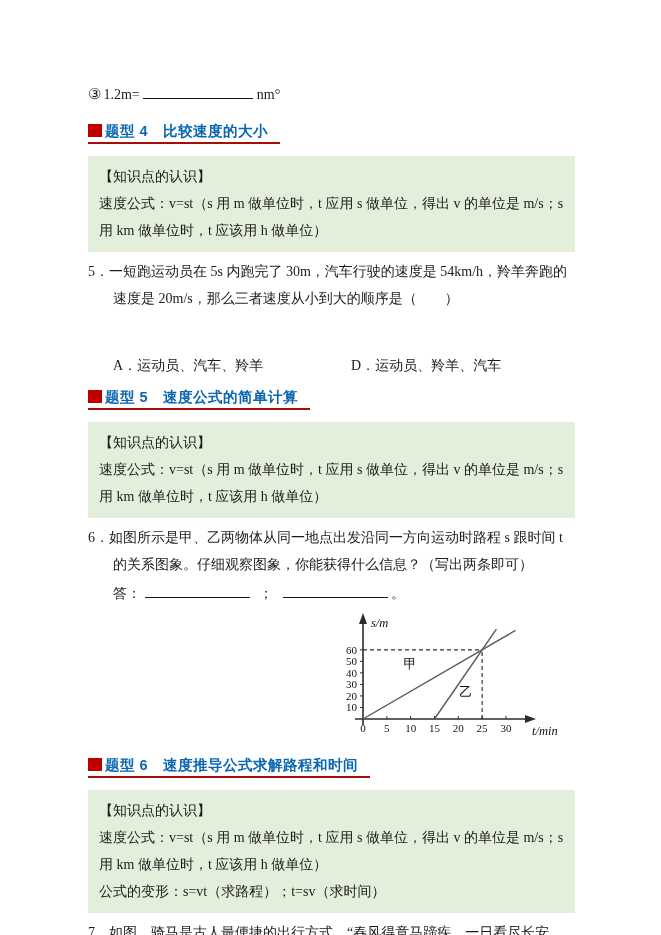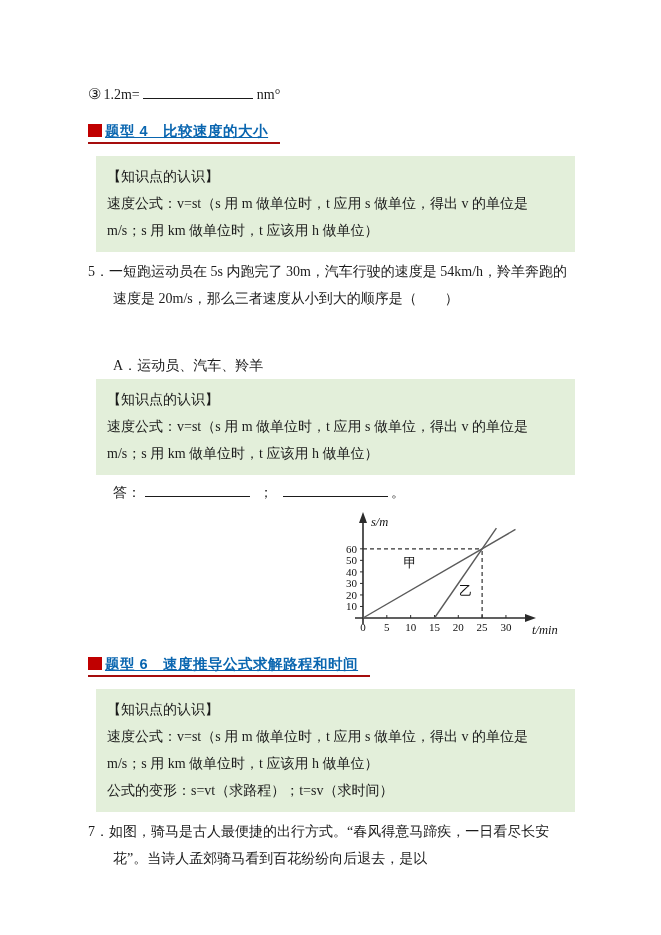--- a/index.html
+++ b/index.html
@@ -35,29 +35,27 @@
     white-space:nowrap;
   }
   .topic .sq{
     display:inline-block;width:14px;height:13px;
     background:#c00000;margin-right:3px;vertical-align:-1px;
   }
   .topic .t-label{
     color:#0a66b0;font-weight:bold;font-size:14.5px;
     font-family:"Liberation Sans","DejaVu Sans",sans-serif;
     letter-spacing:0.5px;
-    text-decoration:underline;
   }
   
   .kbox{
     background:#e3efda;
     padding:7px 11px 8px 11px;
     line-height:27px;
     margin-bottom:4px;
-    margin-left:8px;
   }
   .kbox p{margin:0;}
   
   .question{
     padding-left:25px;text-indent:-25px;
     line-height:27px;
     margin:6px 0 2px 0;
   }
   .qnum{display:inline;}
   .options{
@@ -90,28 +88,37 @@
     <div class="kbox">
       <p>【知识点的认识】</p>
       <p>速度公式：v=st（s 用 m 做单位时，t 应用 s 做单位，得出 v 的单位是 m/s；s 用 km 做单位时，t 应该用 h 做单位）</p>
     </div>
 
     <div class="question">
       <span class="qnum">5．</span><span>一短跑运动员在 5s 内跑完了 30m，汽车行驶的速度是 54km/h，羚羊奔跑的速度是 20m/s，那么三者速度从小到大的顺序是（　　）</span>
     </div>
     <div class="options">
       <div><span>A．</span><span>运动员、汽车、羚羊</span></div>
+      <div><span>D．</span><span>运动员、羚羊、汽车</span></div>
     </div>
 
+    <div>
+      <span class="topic">
+        <span class="sq"></span><span class="t-label">题型 5　速度公式的简单计算</span>
+      </span>
+    </div>
 
     <div class="kbox">
       <p>【知识点的认识】</p>
       <p>速度公式：v=st（s 用 m 做单位时，t 应用 s 做单位，得出 v 的单位是 m/s；s 用 km 做单位时，t 应该用 h 做单位）</p>
     </div>
 
+    <div class="question">
+      <span class="qnum">6．</span><span>如图所示是甲、乙两物体从同一地点出发沿同一方向运动时路程 s 跟时间 t 的关系图象。仔细观察图象，你能获得什么信息？（写出两条即可）</span>
+    </div>
     <div class="answer-line">
       <span>答：</span>
       <span class="blank w105"></span>
       <span class="sep">；</span>
       <span class="blank w105"></span>
       <span>。</span>
     </div>
 
     <div class="graph-wrap">
       <svg width="250" height="130" viewBox="0 0 250 130">

